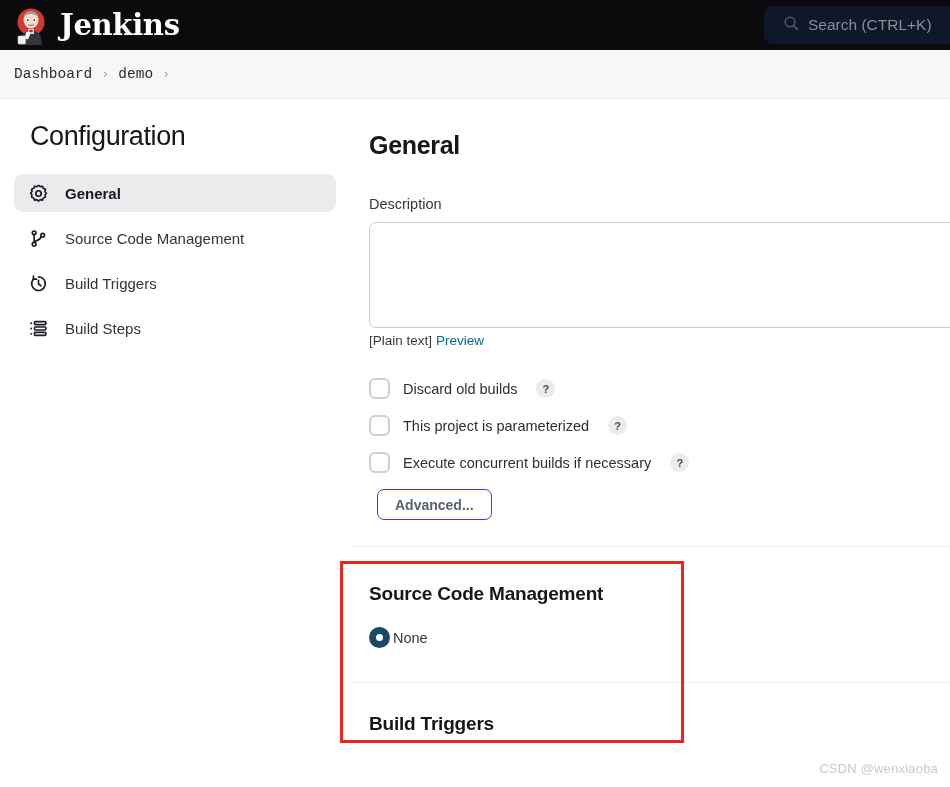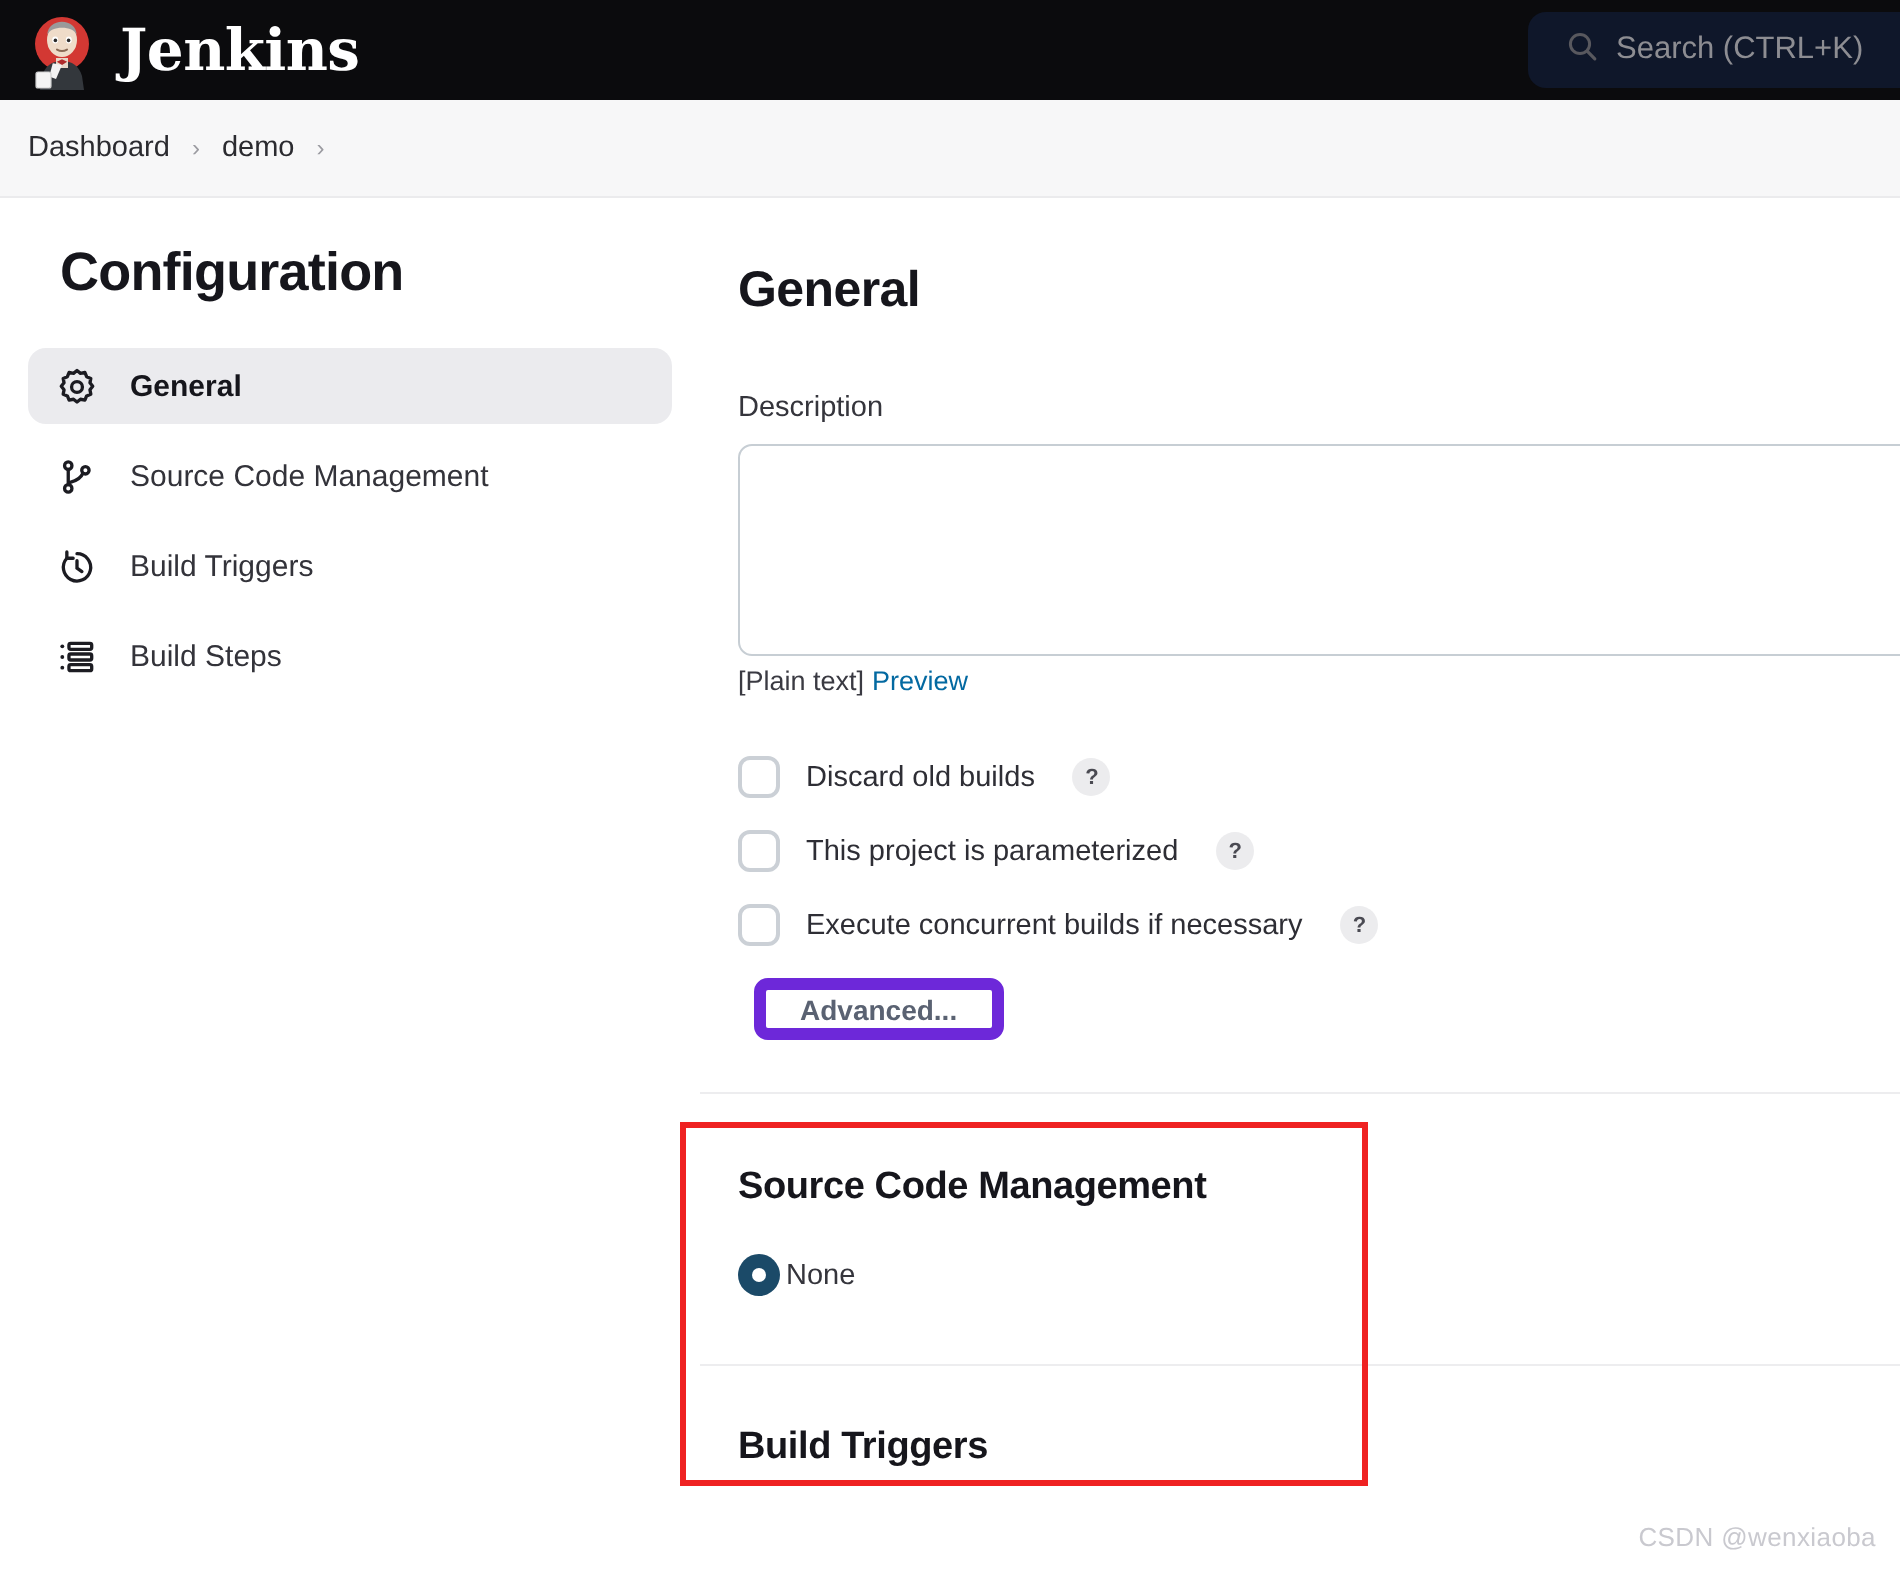--- a/index.html
+++ b/index.html
@@ -32,27 +32,27 @@
     display:flex; align-items:center; gap:9px; padding-left:19px;
   }
   .search-ph { color:#8d8d92; font-size:15.5px; white-space:nowrap; }
 
   
   .crumbbar {
     position:absolute; top:50px; left:0; width:950px; height:49px;
     background:#f7f7f8; border-bottom:1px solid #ebebed;
     display:flex; align-items:center; padding-left:14px; gap:11px;
   }
-  .crumb { font-size:14.5px; color:#2b2b30; }
+  .crumb { font-size:14.5px; color:#2b2b30;font-family:Liberation Mono, monospace; }
   .crumb-sep { color:#9b9ba1; font-size:12px; }
 
   
   .sidebar { position:absolute; top:99px; left:0; width:350px; height:688px; background:#fff; }
   .side-title {
-    font-size:27px; font-weight:bold; color:#16161c;
+    font-size:27px; font-weight:normal; color:#16161c;
     padding:22px 0 0 30px; letter-spacing:-0.4px;
   }
   .side-nav { margin-top:22px; padding:0 14px; }
   .side-item {
     display:flex; align-items:center; gap:16px;
     height:38px; padding-left:14px; margin-bottom:7px;
     border-radius:9px; cursor:pointer;
   }
   .side-item .lbl { font-size:15px; color:#33333a; }
   .side-item.active { background:#ebebee; }
@@ -80,21 +80,21 @@
     background:#fff; flex:0 0 auto; cursor:pointer;
   }
   .check-lbl { font-size:14.5px; color:#2e2e35; }
   .help {
     width:19px; height:19px; border-radius:50%; background:#ececee;
     display:inline-flex; align-items:center; justify-content:center;
     font-size:11px; font-weight:bold; color:#4a4a52; margin-left:6px; cursor:pointer;
   }
   .adv-btn {
     margin:8px 0 0 27px; display:inline-flex; align-items:center; justify-content:center;
-    height:31px; padding:0 17px; border:6px solid #6d28d9; border-radius:7px;
+    height:31px; padding:0 17px; border:1px solid #6d28d9; border-radius:7px;
     background:#fff; color:#5a6272; font-size:14px; font-weight:bold; cursor:pointer;
   }
 
   .divider { height:1px; background:#ededef; margin-top:26px; width:600px; }
   .h-section {
     font-size:19px; font-weight:bold; color:#16161c;
     padding:36px 0 0 19px; letter-spacing:-0.2px;
   }
   .radio-row { display:flex; align-items:center; gap:3px; padding:22px 0 0 19px; }
   .radio {

